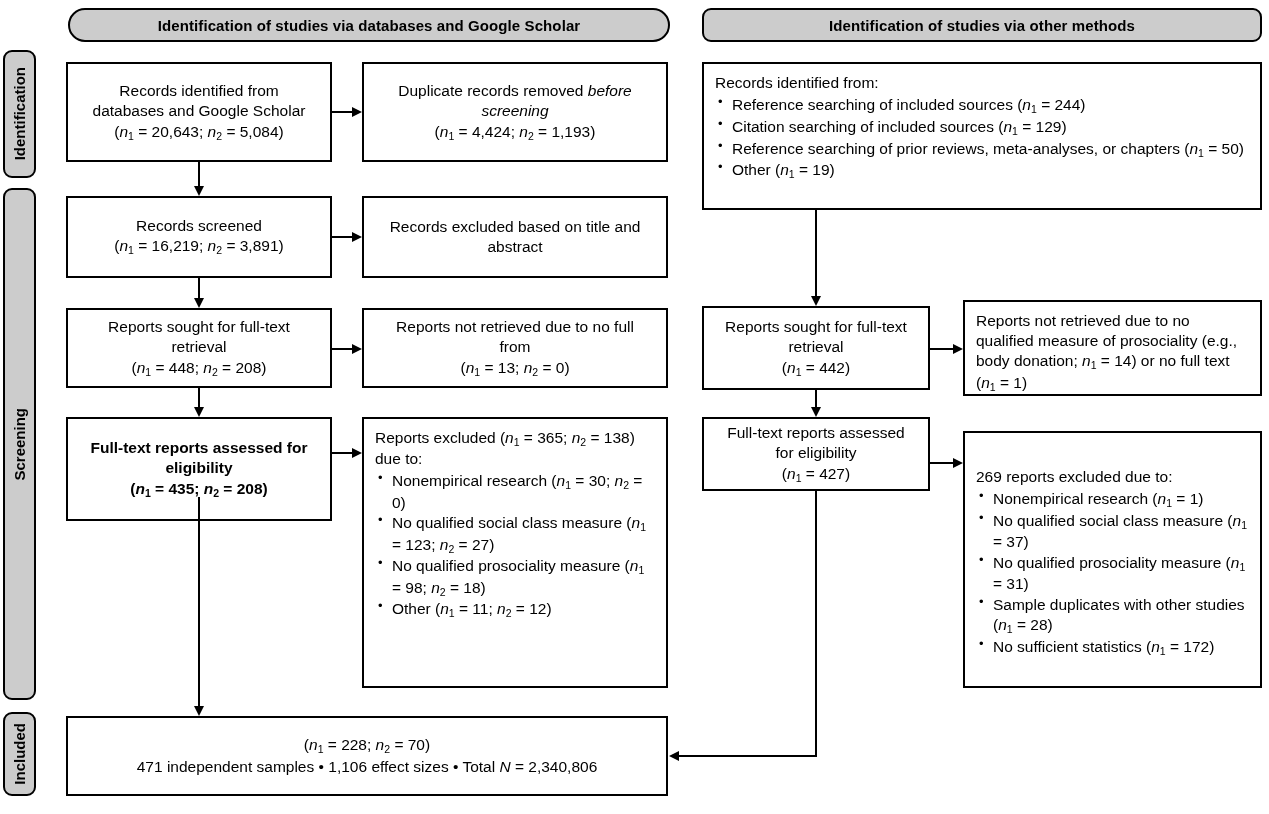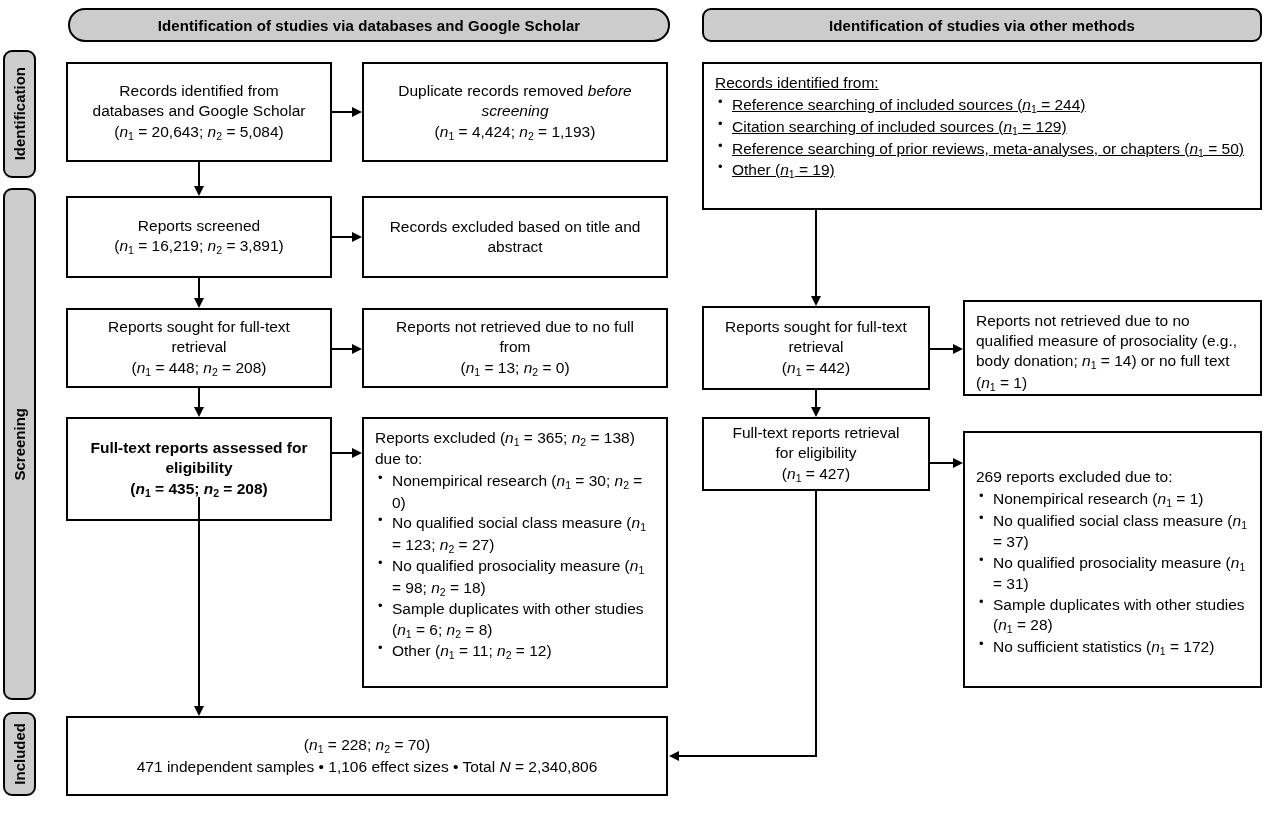--- a/index.html
+++ b/index.html
@@ -135,21 +135,21 @@
   <div class="box center" style="left:362px;top:62px;width:306px;height:100px;">
     <div class="pad">
       <div>Duplicate records removed <i class="it">before</i></div>
       <div><i class="it">screening</i></div>
       <div>(<i class="nv">n</i><span class="sub">1</span> = 4,424; <i class="nv">n</i><span class="sub">2</span> = 1,193)</div>
     </div>
   </div>
 
   <div class="box center" style="left:66px;top:196px;width:266px;height:82px;">
     <div class="pad">
-      <div>Reports screened</div>
+      <div>Records screened</div>
       <div>(<i class="nv">n</i><span class="sub">1</span> = 16,219; <i class="nv">n</i><span class="sub">2</span> = 3,891)</div>
     </div>
   </div>
 
   <div class="box center" style="left:362px;top:196px;width:306px;height:82px;">
     <div class="pad">
       <div>Records excluded based on title and</div>
       <div>abstract</div>
     </div>
   </div>
@@ -178,27 +178,26 @@
     </div>
   </div>
 
   <div class="box left-al" style="left:362px;top:417px;width:306px;height:271px;">
     <div class="pad">
       <div>Reports excluded (<i class="nv">n</i><span class="sub">1</span> = 365; <i class="nv">n</i><span class="sub">2</span> = 138) due to:</div>
       <ul class="bl">
         <li>Nonempirical research (<i class="nv">n</i><span class="sub">1</span> = 30; <i class="nv">n</i><span class="sub">2</span> = 0)</li>
         <li>No qualified social class measure (<i class="nv">n</i><span class="sub">1</span> = 123; <i class="nv">n</i><span class="sub">2</span> = 27)</li>
         <li>No qualified prosociality measure (<i class="nv">n</i><span class="sub">1</span> = 98; <i class="nv">n</i><span class="sub">2</span> = 18)</li>
-        <li>Sample duplicates with other studies (<i class="nv">n</i><span class="sub">1</span> = 6; <i class="nv">n</i><span class="sub">2</span> = 8)</li>
         <li>Other (<i class="nv">n</i><span class="sub">1</span> = 11; <i class="nv">n</i><span class="sub">2</span> = 12)</li>
       </ul>
     </div>
   </div>
 
-  <div class="box left-al" style="left:702px;top:62px;width:560px;height:148px;text-decoration:underline;">
+  <div class="box left-al" style="left:702px;top:62px;width:560px;height:148px;">
     <div class="pad">
       <div>Records identified from:</div>
       <ul class="bl">
         <li>Reference searching of included sources (<i class="nv">n</i><span class="sub">1</span> = 244)</li>
         <li>Citation searching of included sources (<i class="nv">n</i><span class="sub">1</span> = 129)</li>
         <li>Reference searching of prior reviews, meta-analyses, or chapters (<i class="nv">n</i><span class="sub">1</span> = 50)</li>
         <li>Other (<i class="nv">n</i><span class="sub">1</span> = 19)</li>
       </ul>
     </div>
   </div>
@@ -212,21 +211,21 @@
   </div>
 
   <div class="box left-al" style="left:963px;top:300px;width:299px;height:96px;">
     <div class="pad">
       <div>Reports not retrieved due to no qualified measure of prosociality (e.g., body donation; <i class="nv">n</i><span class="sub">1</span> = 14) or no full text (<i class="nv">n</i><span class="sub">1</span> = 1)</div>
     </div>
   </div>
 
   <div class="box center" style="left:702px;top:417px;width:228px;height:74px;">
     <div class="pad">
-      <div>Full-text reports retrieval</div>
+      <div>Full-text reports assessed</div>
       <div>for eligibility</div>
       <div>(<i class="nv">n</i><span class="sub">1</span> = 427)</div>
     </div>
   </div>
 
   <div class="box left-al" style="left:963px;top:431px;width:299px;height:257px;">
     <div class="pad" style="padding-top:34px;">
       <div>269 reports excluded due to:</div>
       <ul class="bl">
         <li>Nonempirical research (<i class="nv">n</i><span class="sub">1</span> = 1)</li>

